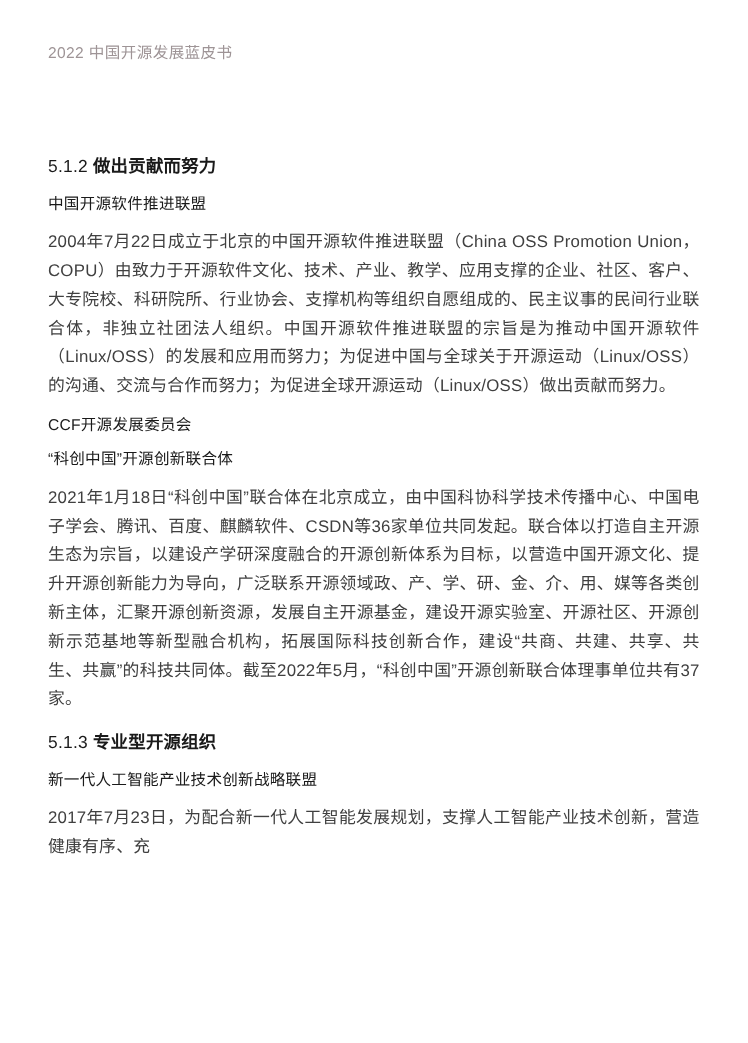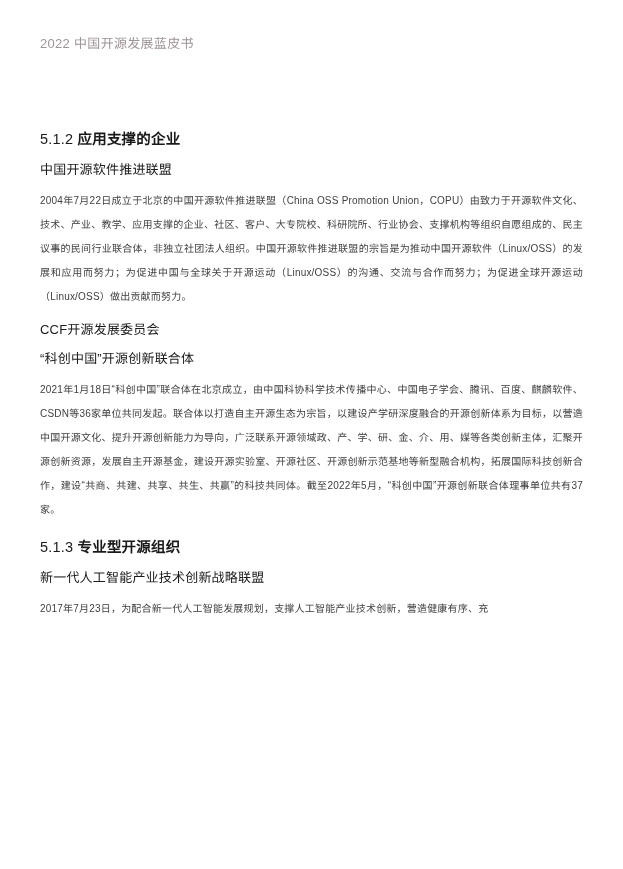--- a/index.html
+++ b/index.html
@@ -49,21 +49,21 @@
     padding: 0;
     font-size: 13px;
     line-height: 17px;
     font-weight: 400;
     color: #1a1a1a;
     letter-spacing: 0.2px;
   }
   p.body-para {
     margin: 11px 0 0 0;
     padding: 0;
-    font-size: 10px;
+    font-size: 14px;
     line-height: 24px;
     color: #404040;
     text-align: justify;
     letter-spacing: 0.2px;
   }
   .doc-footer {
     position: absolute;
     left: 40px;
     top: 784px;
     font-size: 13.5px;
@@ -78,21 +78,21 @@
 <div class="page">
 
   <div class="doc-header">
     <span>2022 中国开源发展蓝皮书</span>
   </div>
 
   <main class="content">
 
     <h2 class="sec sec-first">
       <span class="hnum">5.1.2</span>
-      <span class="htxt">应用支撑的企业</span>
+      <span class="htxt">做出贡献而努力</span>
     </h2>
 
     <h3 class="sub">中国开源软件推进联盟</h3>
 
     <p class="body-para">2004年7月22日成立于北京的中国开源软件推进联盟（China OSS Promotion Union，COPU）由致力于开源软件文化、技术、产业、教学、应用支撑的企业、社区、客户、大专院校、科研院所、行业协会、支撑机构等组织自愿组成的、民主议事的民间行业联合体，非独立社团法人组织。中国开源软件推进联盟的宗旨是为推动中国开源软件（Linux/OSS）的发展和应用而努力；为促进中国与全球关于开源运动（Linux/OSS）的沟通、交流与合作而努力；为促进全球开源运动（Linux/OSS）做出贡献而努力。</p>
 
     <h3 class="sub">CCF开源发展委员会</h3>
 
 
     <h3 class="sub">“科创中国”开源创新联合体</h3>

